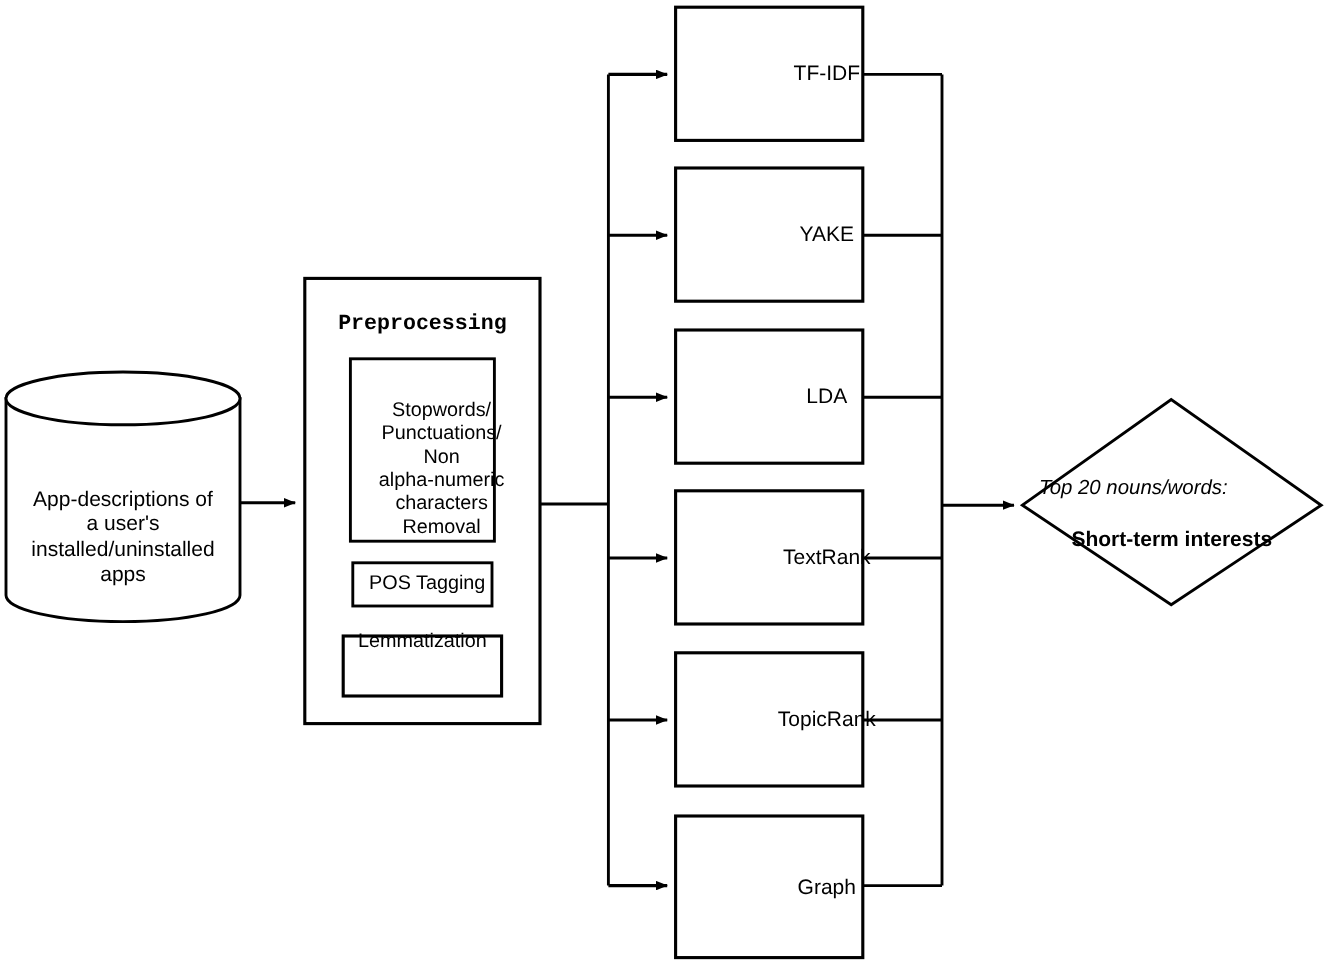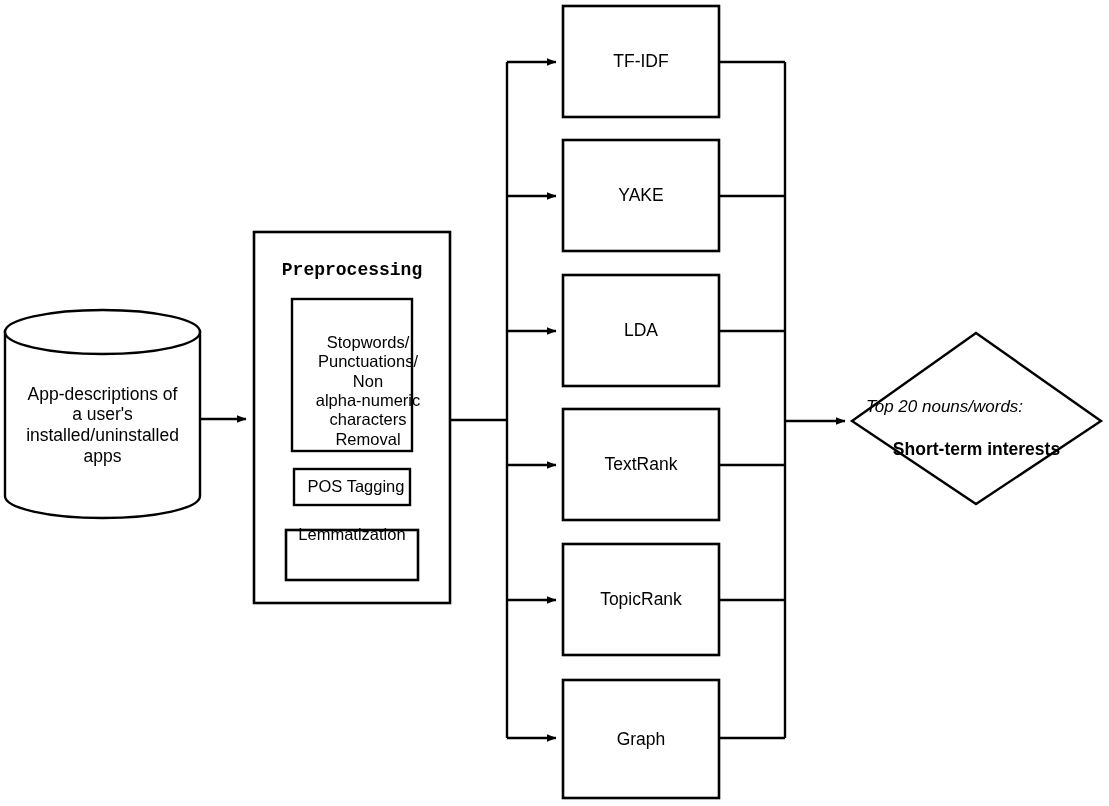--- a/index.html
+++ b/index.html
@@ -38,20 +38,21 @@
   .lbl-pre-title {
     font-size: 18px;
     font-weight: bold;
     font-family: Liberation Mono, monospace;
   }
   .lbl-inner {
     font-size: 16.5px;
   }
   .lbl-box {
     font-size: 17.5px;
+    padding-left: 48px;
   }
   .lbl-diamond-1 {
     font-size: 17px;
   }
   .lbl-diamond-2 {
     font-size: 17.5px;
     font-weight: bold;
     margin-top: 21px;
   }
   .vcenter {
@@ -111,21 +112,21 @@
     <line x1="719" y1="331" x2="785" y2="331" stroke="#000000" stroke-width="2.4"></line>
     <line x1="719" y1="465" x2="785" y2="465" stroke="#000000" stroke-width="2.4"></line>
     <line x1="719" y1="600" x2="785" y2="600" stroke="#000000" stroke-width="2.4"></line>
     <line x1="719" y1="738" x2="785" y2="738" stroke="#000000" stroke-width="2.4"></line>
 
     <line x1="785" y1="62" x2="785" y2="738" stroke="#000000" stroke-width="2.4"></line>
 
     <line x1="785" y1="421" x2="845" y2="421" stroke="#000000" stroke-width="2.6" marker-end="url(#arrowhead)"></line>
   </svg>
 
-  <div class="lbl lbl-db vcenter" style="left:5px; top:354px; width:195px; height:142px;">App-descriptions of
+  <div class="lbl lbl-db vcenter" style="left:5px; top:376px; width:195px; height:142px;">App-descriptions of
 a user's
 installed/uninstalled
 apps</div>
 
   <div class="lbl lbl-pre-title" style="left:254px; top:260px; width:196px;">Preprocessing</div>
 
   <div class="lbl lbl-inner vcenter" style="left:308px; top:299px; width:120px; height:184px;border-radius:12px;">Stopwords/
 Punctuations/
 Non
 alpha-numeric

